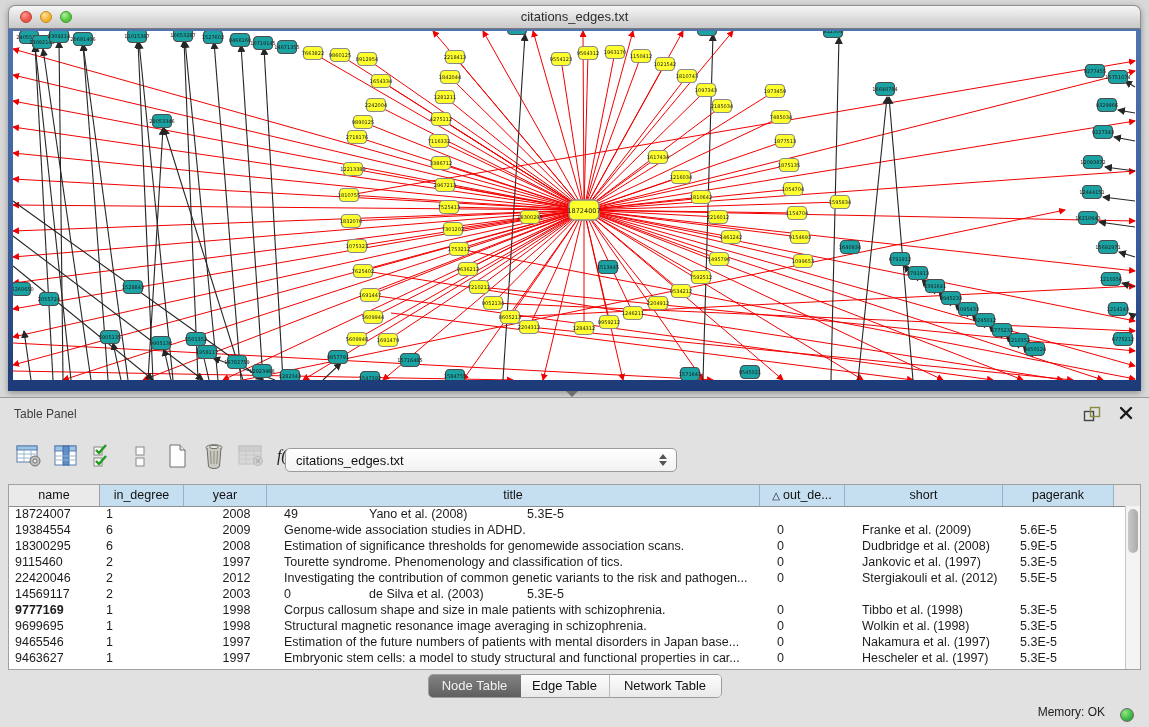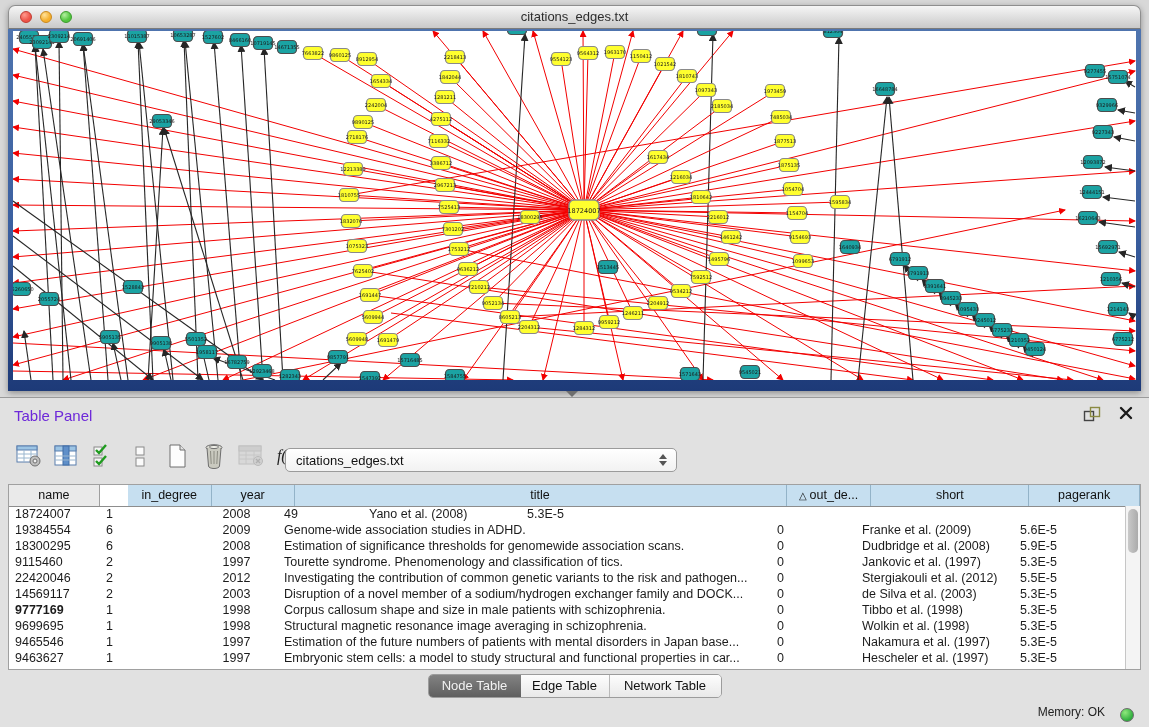--- a/index.html
+++ b/index.html
@@ -26,21 +26,21 @@
     padding:2px 5px 0 5px;box-sizing:border-box;}
   .net-canvas{background:#ffffff;display:block;}
   
   .splitter-handle{position:absolute;left:566px;top:391px;width:0;height:0;
     border-left:6px solid transparent;border-right:6px solid transparent;
     border-top:6px solid #6e6e6e;}
   
   .table-panel{position:absolute;left:0;top:397px;width:1149px;height:330px;
     background:#e1e1e1;border-top:1px solid #9a9a9a;box-sizing:border-box;}
   .panel-header{position:absolute;left:0;top:0;width:100%;height:32px;}
-  .panel-title{position:absolute;left:14px;top:9px;font-size:15px;color:#6d28d9;}
+  .panel-title{position:absolute;left:14px;top:9px;font-size:12px;color:#404040;}
   .panel-btns{position:absolute;right:14px;top:8px;display:flex;gap:16px;align-items:center;}
   .panel-btn{width:18px;height:16px;background:none;border:none;padding:0;cursor:default;}
   
   .toolbar{position:absolute;left:14px;top:40px;height:36px;display:flex;align-items:center;gap:7px;}
   .tool-btn{width:30px;height:30px;background:none;border:none;padding:1px;display:flex;
     align-items:center;justify-content:center;}
   .tool-btn.disabled{opacity:.45;}
   .fx-label{font-family:"Liberation Serif",serif;font-style:italic;font-size:16px;color:#222;}
   .table-select{position:absolute;left:285px;top:50px;width:392px;height:24px;
     background:linear-gradient(#ffffff,#f2f2f2);border:1px solid #9b9b9b;border-radius:5px;
@@ -579,21 +579,21 @@
     <span class="sel-text">citations_edges.txt</span>
     <span class="sel-arrows">
       <span class="tri-up"></span>
         <span class="tri-dn"></span>
     </span>
   </div>
 
   <div class="data-table">
     <div class="thead" id="thead">
         <div class="th" style="width: 91px;">name</div>
-        <div class="th sel" style="width: 84px; margin-left: 28px;">in_degree</div>
+        <div class="th sel" style="width: 84px;">in_degree</div>
         <div class="th sel" style="width: 83px;">year</div>
         <div class="th sel" style="width: 493px;">title</div>
         <div class="th sel" style="width: 85px;"><span class="tri">△</span>out_de...</div>
         <div class="th sel" style="width: 158px;">short</div>
         <div class="th sel" style="width: 111px;">pagerank</div>
         <div class="th-corner"></div>
       </div>
     <div class="tbody" id="tbody">
         <div class="tr">
           <div class="td" style="width: 91px; text-align: left;">18724007</div>
@@ -636,21 +636,20 @@
           <div class="td" style="width: 83px; text-align: center;">2012</div>
           <div class="td" style="width: 493px; text-align: left;">Investigating the contribution of common genetic variants to the risk and pathogen...</div>
           <div class="td" style="width: 85px; text-align: left;">0</div>
           <div class="td" style="width: 158px; text-align: left;">Stergiakouli et al. (2012)</div>
           <div class="td" style="width: 111px; text-align: left;">5.5E-5</div>
         </div>
         <div class="tr">
           <div class="td" style="width: 91px; text-align: left;">14569117</div>
           <div class="td" style="width: 95px; text-align: left;">2</div>
           <div class="td" style="width: 83px; text-align: center;">2003</div>
-          <div class="td" style="width: 493px; text-align: left;">Disruption of a novel member of a sodium/hydrogen exchanger family and DOCK...</div>
           <div class="td" style="width: 85px; text-align: left;">0</div>
           <div class="td" style="width: 158px; text-align: left;">de Silva et al. (2003)</div>
           <div class="td" style="width: 111px; text-align: left;">5.3E-5</div>
         </div>
         <div class="tr">
           <div class="td" style="width: 91px; text-align: left; font-weight: bold;">9777169</div>
           <div class="td" style="width: 95px; text-align: left;">1</div>
           <div class="td" style="width: 83px; text-align: center;">1998</div>
           <div class="td" style="width: 493px; text-align: left;">Corpus callosum shape and size in male patients with schizophrenia.</div>
           <div class="td" style="width: 85px; text-align: left;">0</div>

